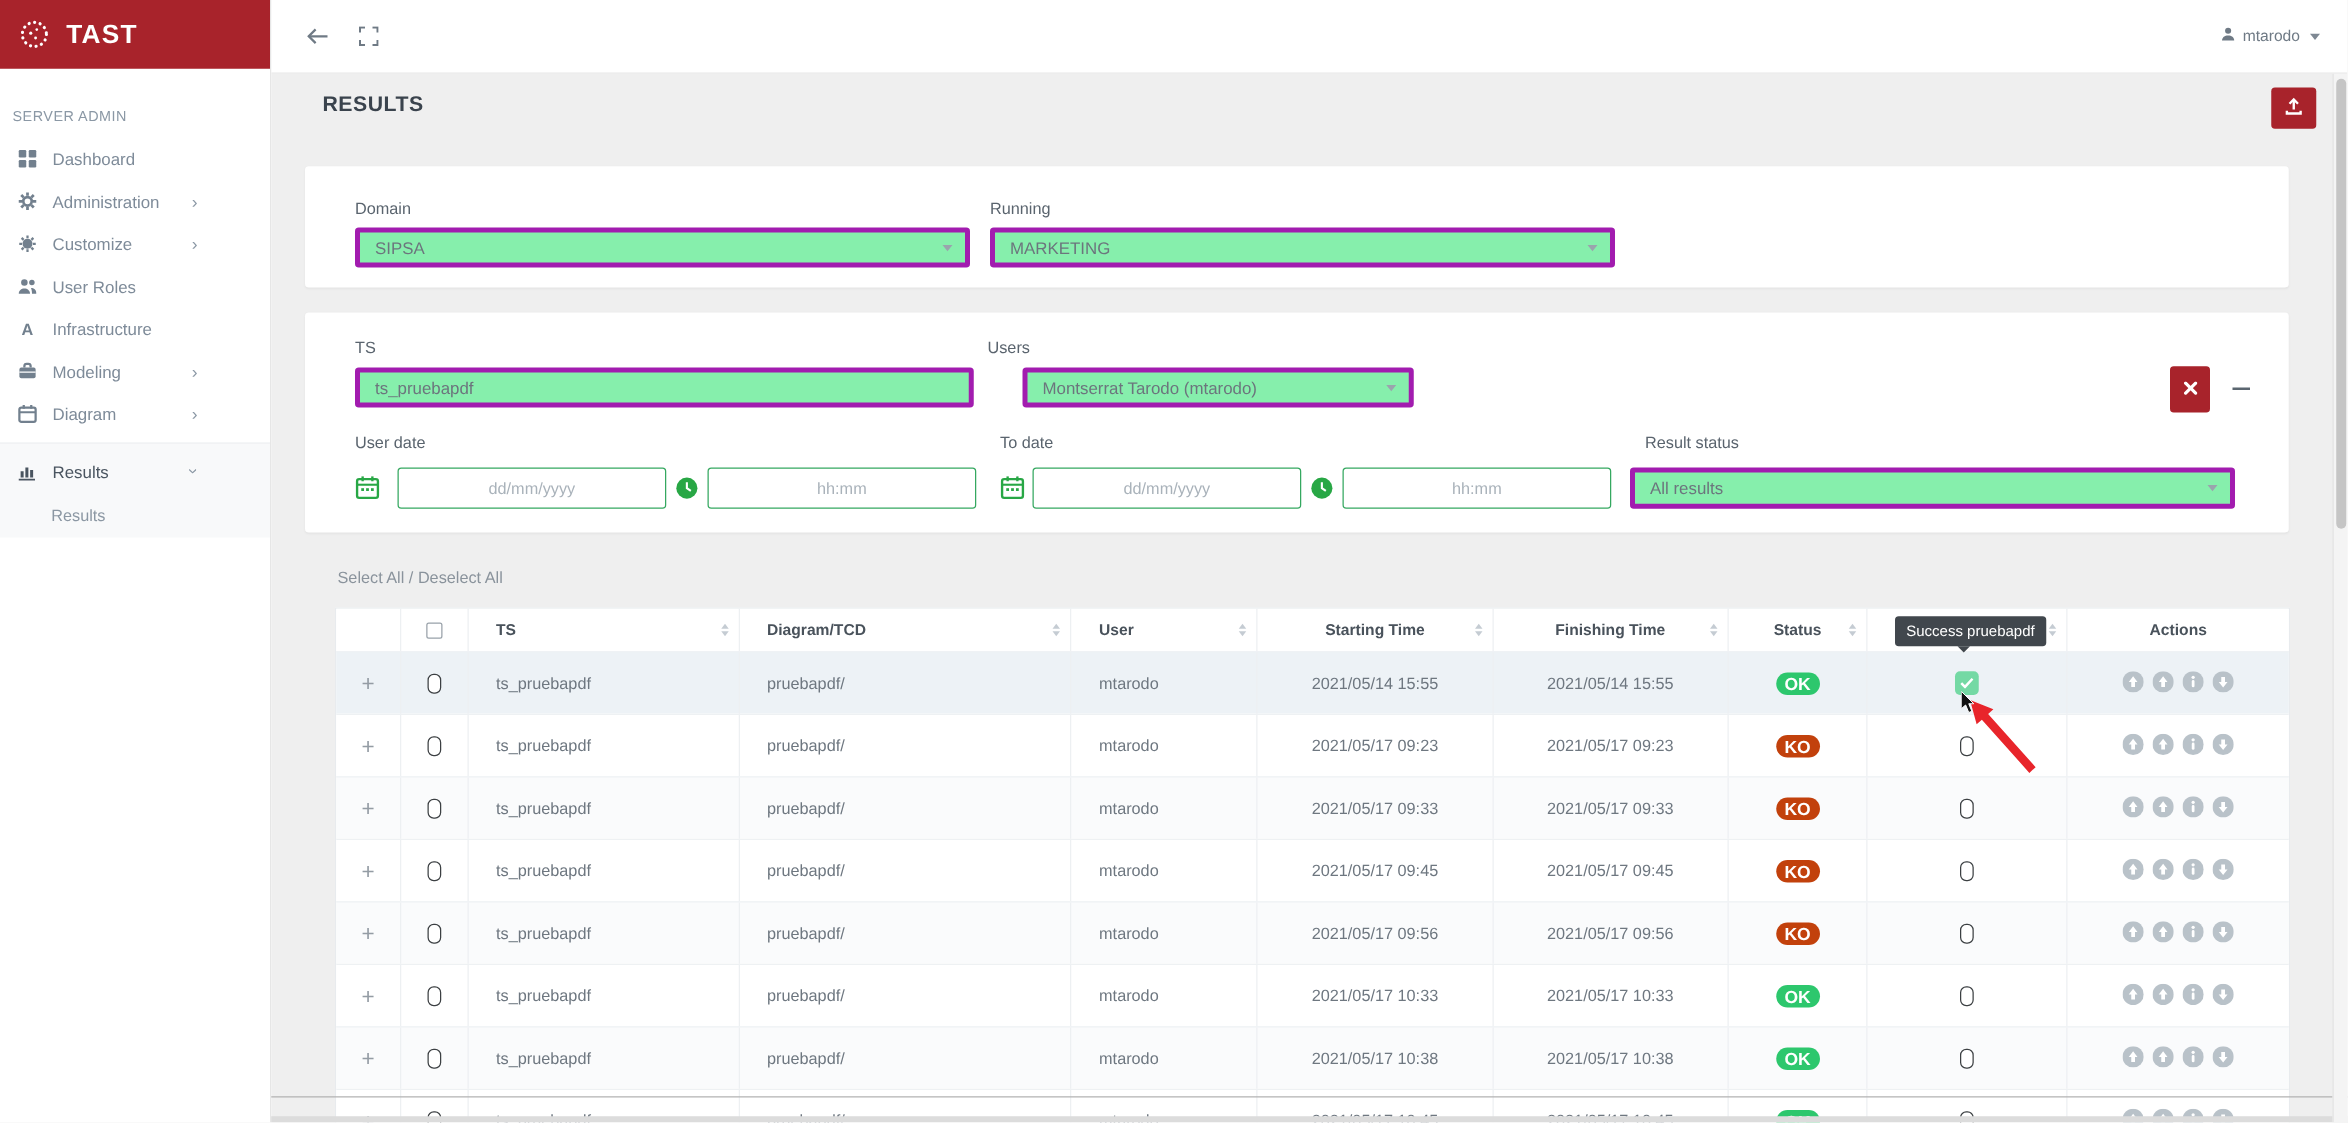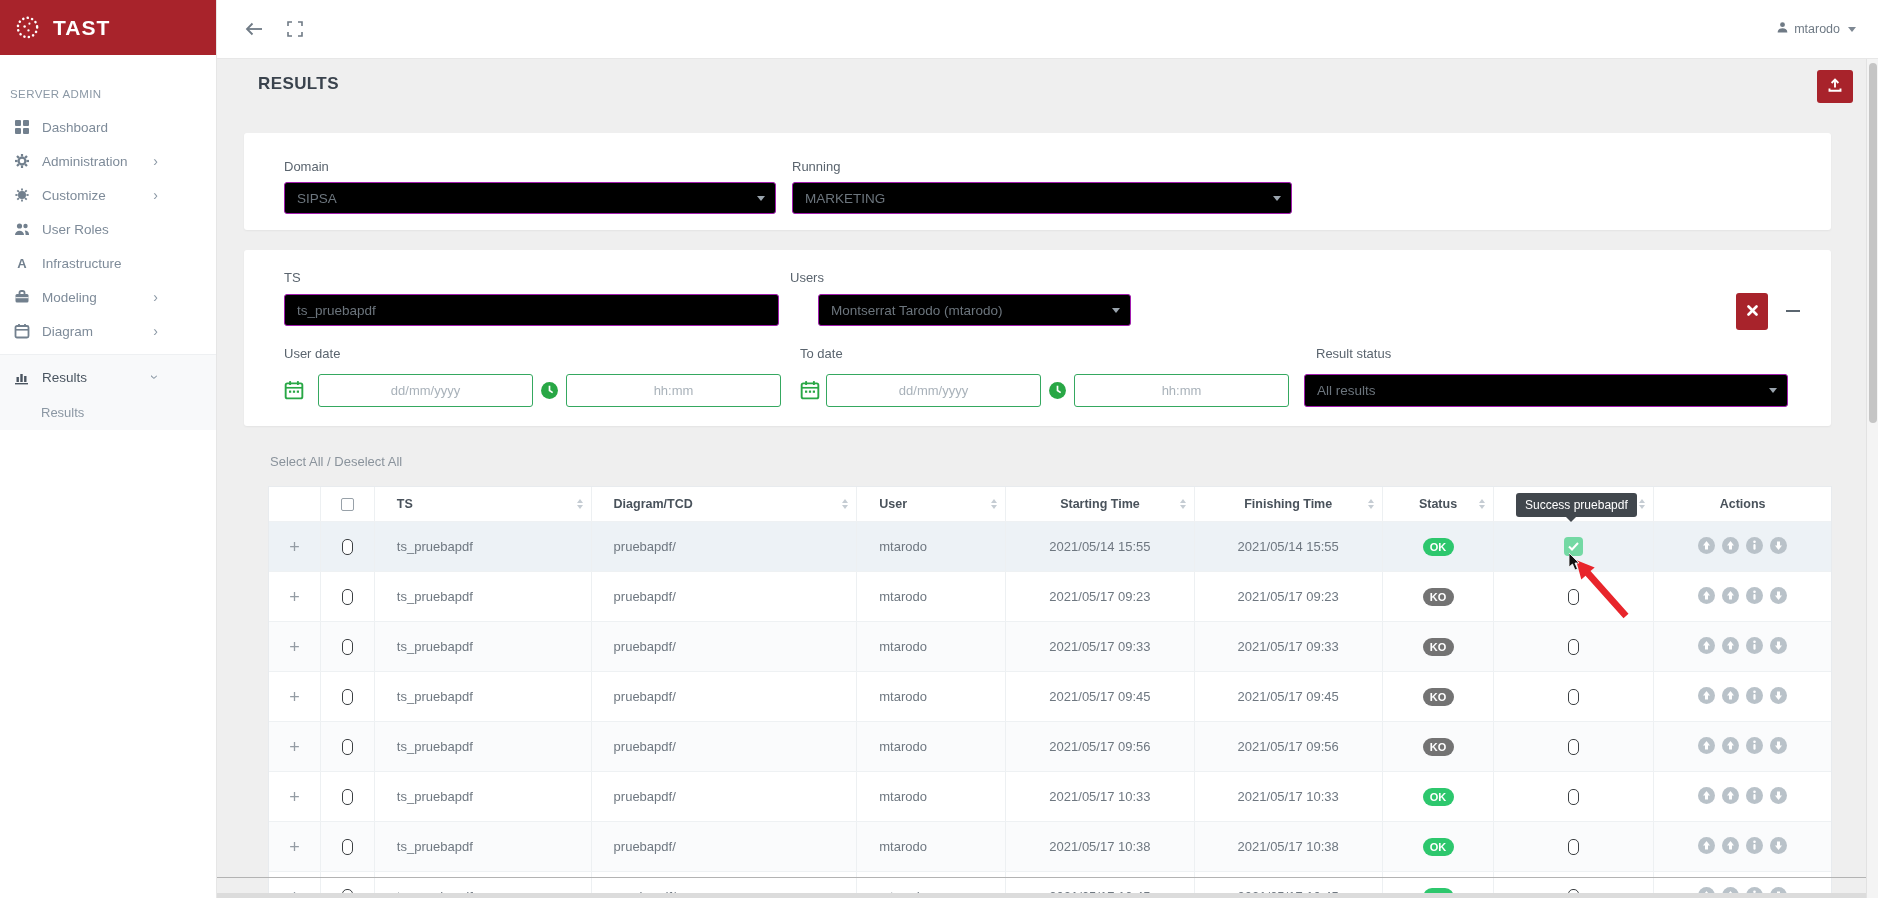--- a/index.html
+++ b/index.html
@@ -37,21 +37,21 @@
   .content { position:absolute; left:217px; top:59px; width:1661px; height:839px; background:#efefef; }
   .page-title { position:absolute; left:41px; top:15px; font-size:17px; font-weight:bold;
                 color:#3a434d; letter-spacing:.4px; }
   .upload-btn { position:absolute; left:1600px; top:11px; width:36px; height:33px; background:#a8232b;
                 border:none; border-radius:3px; display:flex; align-items:center; justify-content:center; cursor:pointer; }
 
   .card { position:absolute; background:#fff; border-radius:3px; box-shadow:0 1px 2px rgba(0,0,0,.05); }
   .card1 { left:27px; top:74px; width:1587px; height:97px; }
   .card2 { left:27px; top:191px; width:1587px; height:176px; }
   .f-label { position:absolute; font-size:13px; color:#5a646e; }
-  .sel, .inp { position:absolute; height:32px; border:1px solid #a21caf; border-radius:3px; background:#000000;
+  .sel, .inp { position:absolute; height:32px; border:4px solid #a21caf; border-radius:3px; background:#86efac;
                font-size:13.5px; color:#6c757d; }
   .sel { display:flex; align-items:center; padding:0 26px 0 12px; }
   .sel .tri-down { position:absolute; right:10px; border-top-color:#9aa4ad; }
   .inp { padding:0 12px; font-family:"Liberation Sans",sans-serif; }
   .ginp { position:absolute; height:33px; border:1px solid #35a860; border-radius:3px; background:#fff;
           text-align:center; font-size:13px; color:#6c757d; font-family:"Liberation Sans",sans-serif; }
   .ginp::placeholder { color:#a9b2ba; }
   .gicon { position:absolute; display:flex; align-items:center; justify-content:center; }
   .xbtn { position:absolute; left:1492px; top:43px; width:32px; height:37px; background:#a8232b; border:none;
           border-radius:3px; display:flex; align-items:center; justify-content:center; cursor:pointer; }
@@ -72,24 +72,24 @@
   .t-cell.ctr { justify-content:center; }
   .hcell { font-weight:bold; font-size:12.5px; color:#49525b; }
   .sort { position:absolute; right:8px; display:flex; flex-direction:column; gap:2px; }
   .sort i { width:0; height:0; border-left:3.5px solid transparent; border-right:3.5px solid transparent; display:block; }
   .sort .up { border-bottom:4px solid #c5ccd3; }
   .sort .dn { border-top:4px solid #c5ccd3; }
   .cb-h { width:13px; height:13px; border:1.5px solid #98a1a9; border-radius:2px; background:#fff; }
   .cb-r { width:11px; height:16px; border:1.6px solid #3c4043; border-radius:5px; background:#fff; }
   .cb-ok { width:19px; height:19px; border-radius:4px; background:#74d9a4; display:flex; align-items:center; justify-content:center; }
   .expand { font-size:18px; color:#949ca4; background:none; border:none; cursor:pointer; line-height:1; }
-  .badge { min-width:31px; height:18px; border-radius:9px; color:#fff; font-size:11px; font-weight:bold;
+  .badge { min-width:31px; height:18px; border-radius:9px; color:#fff; font-size:14px; font-weight:bold;
            display:flex; align-items:center; justify-content:center; padding:0 7px; }
   .badge.OK { background:#2dc76d; }
-  .badge.KO { background:#737373; }
+  .badge.KO { background:#c2410c; }
   .acts { display:flex; gap:7px; }
   .acts svg { cursor:pointer; }
 
   
   .tooltip { position:absolute; left:1299px; top:434px; background:#41474d; color:#fff; font-size:12px;
              padding:5px 9px; border-radius:3px; z-index:10; white-space:nowrap; }
   .tooltip::after { content:""; position:absolute; left:50px; top:100%; border:5px solid transparent;
                     border-top-color:#41474d; }
   .red-arrow { position:absolute; left:1349px; top:493px; z-index:11; }
   .cursor { position:absolute; left:1352px; top:494px; z-index:12; }

